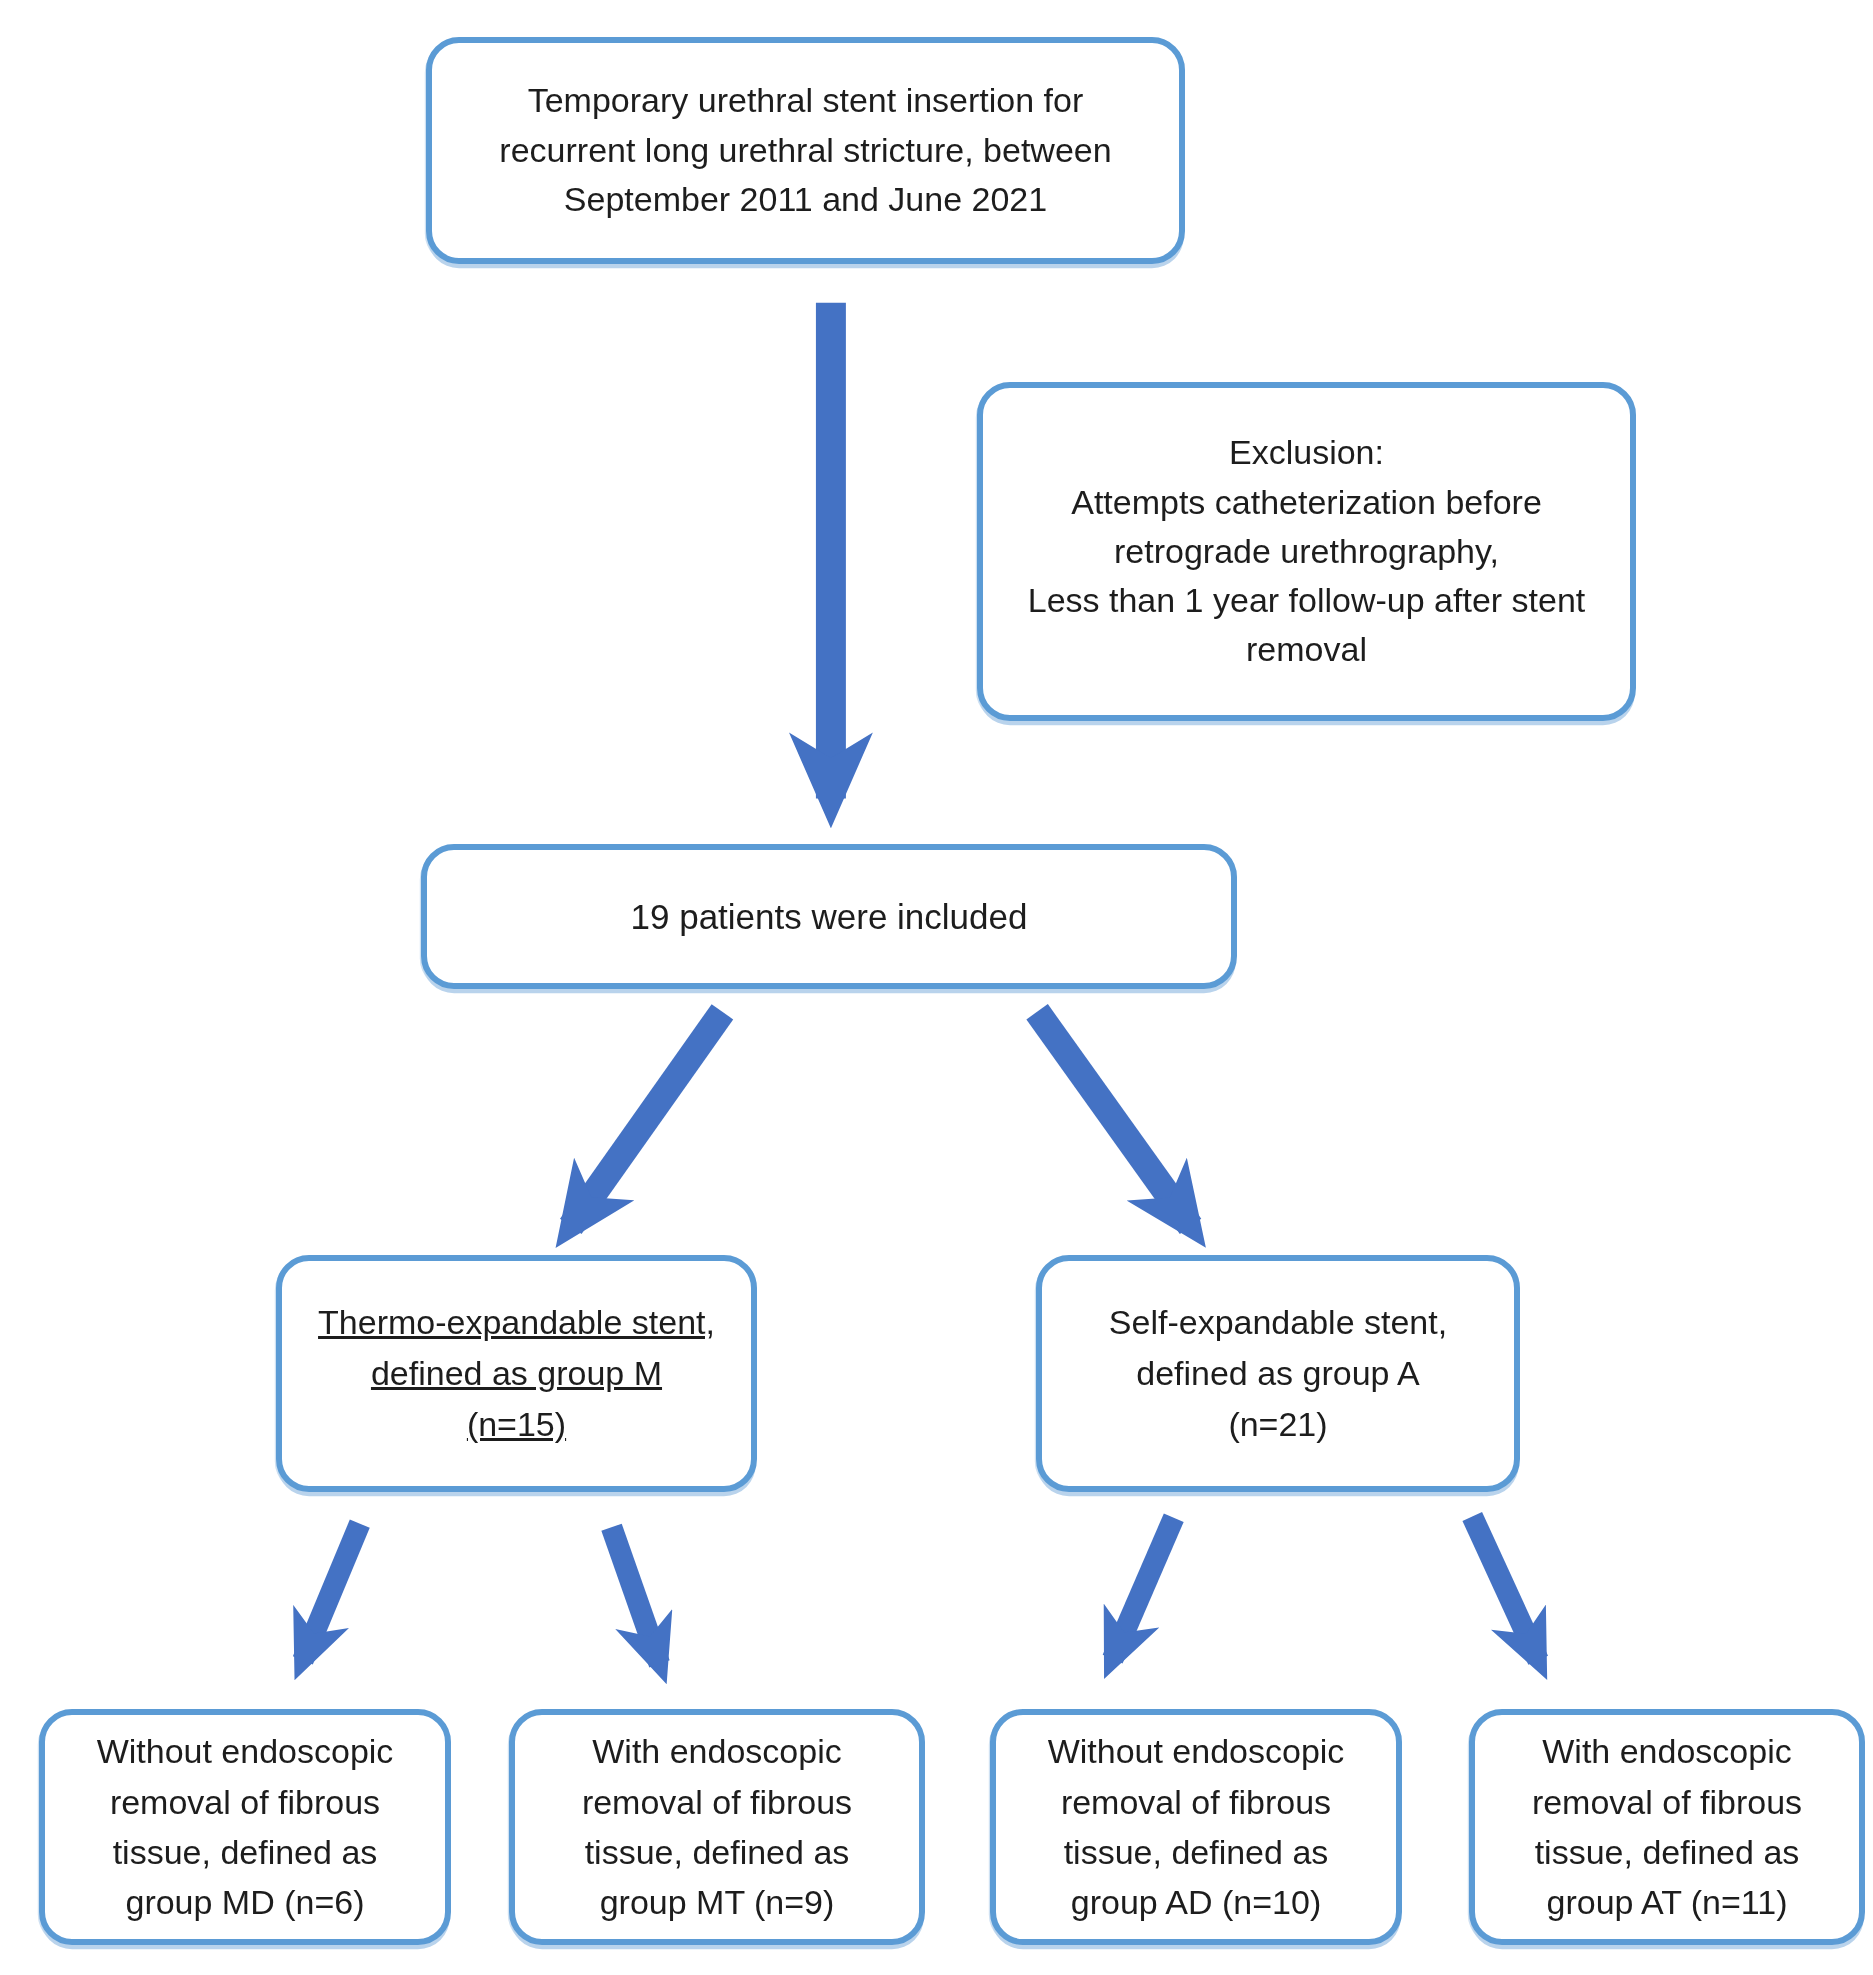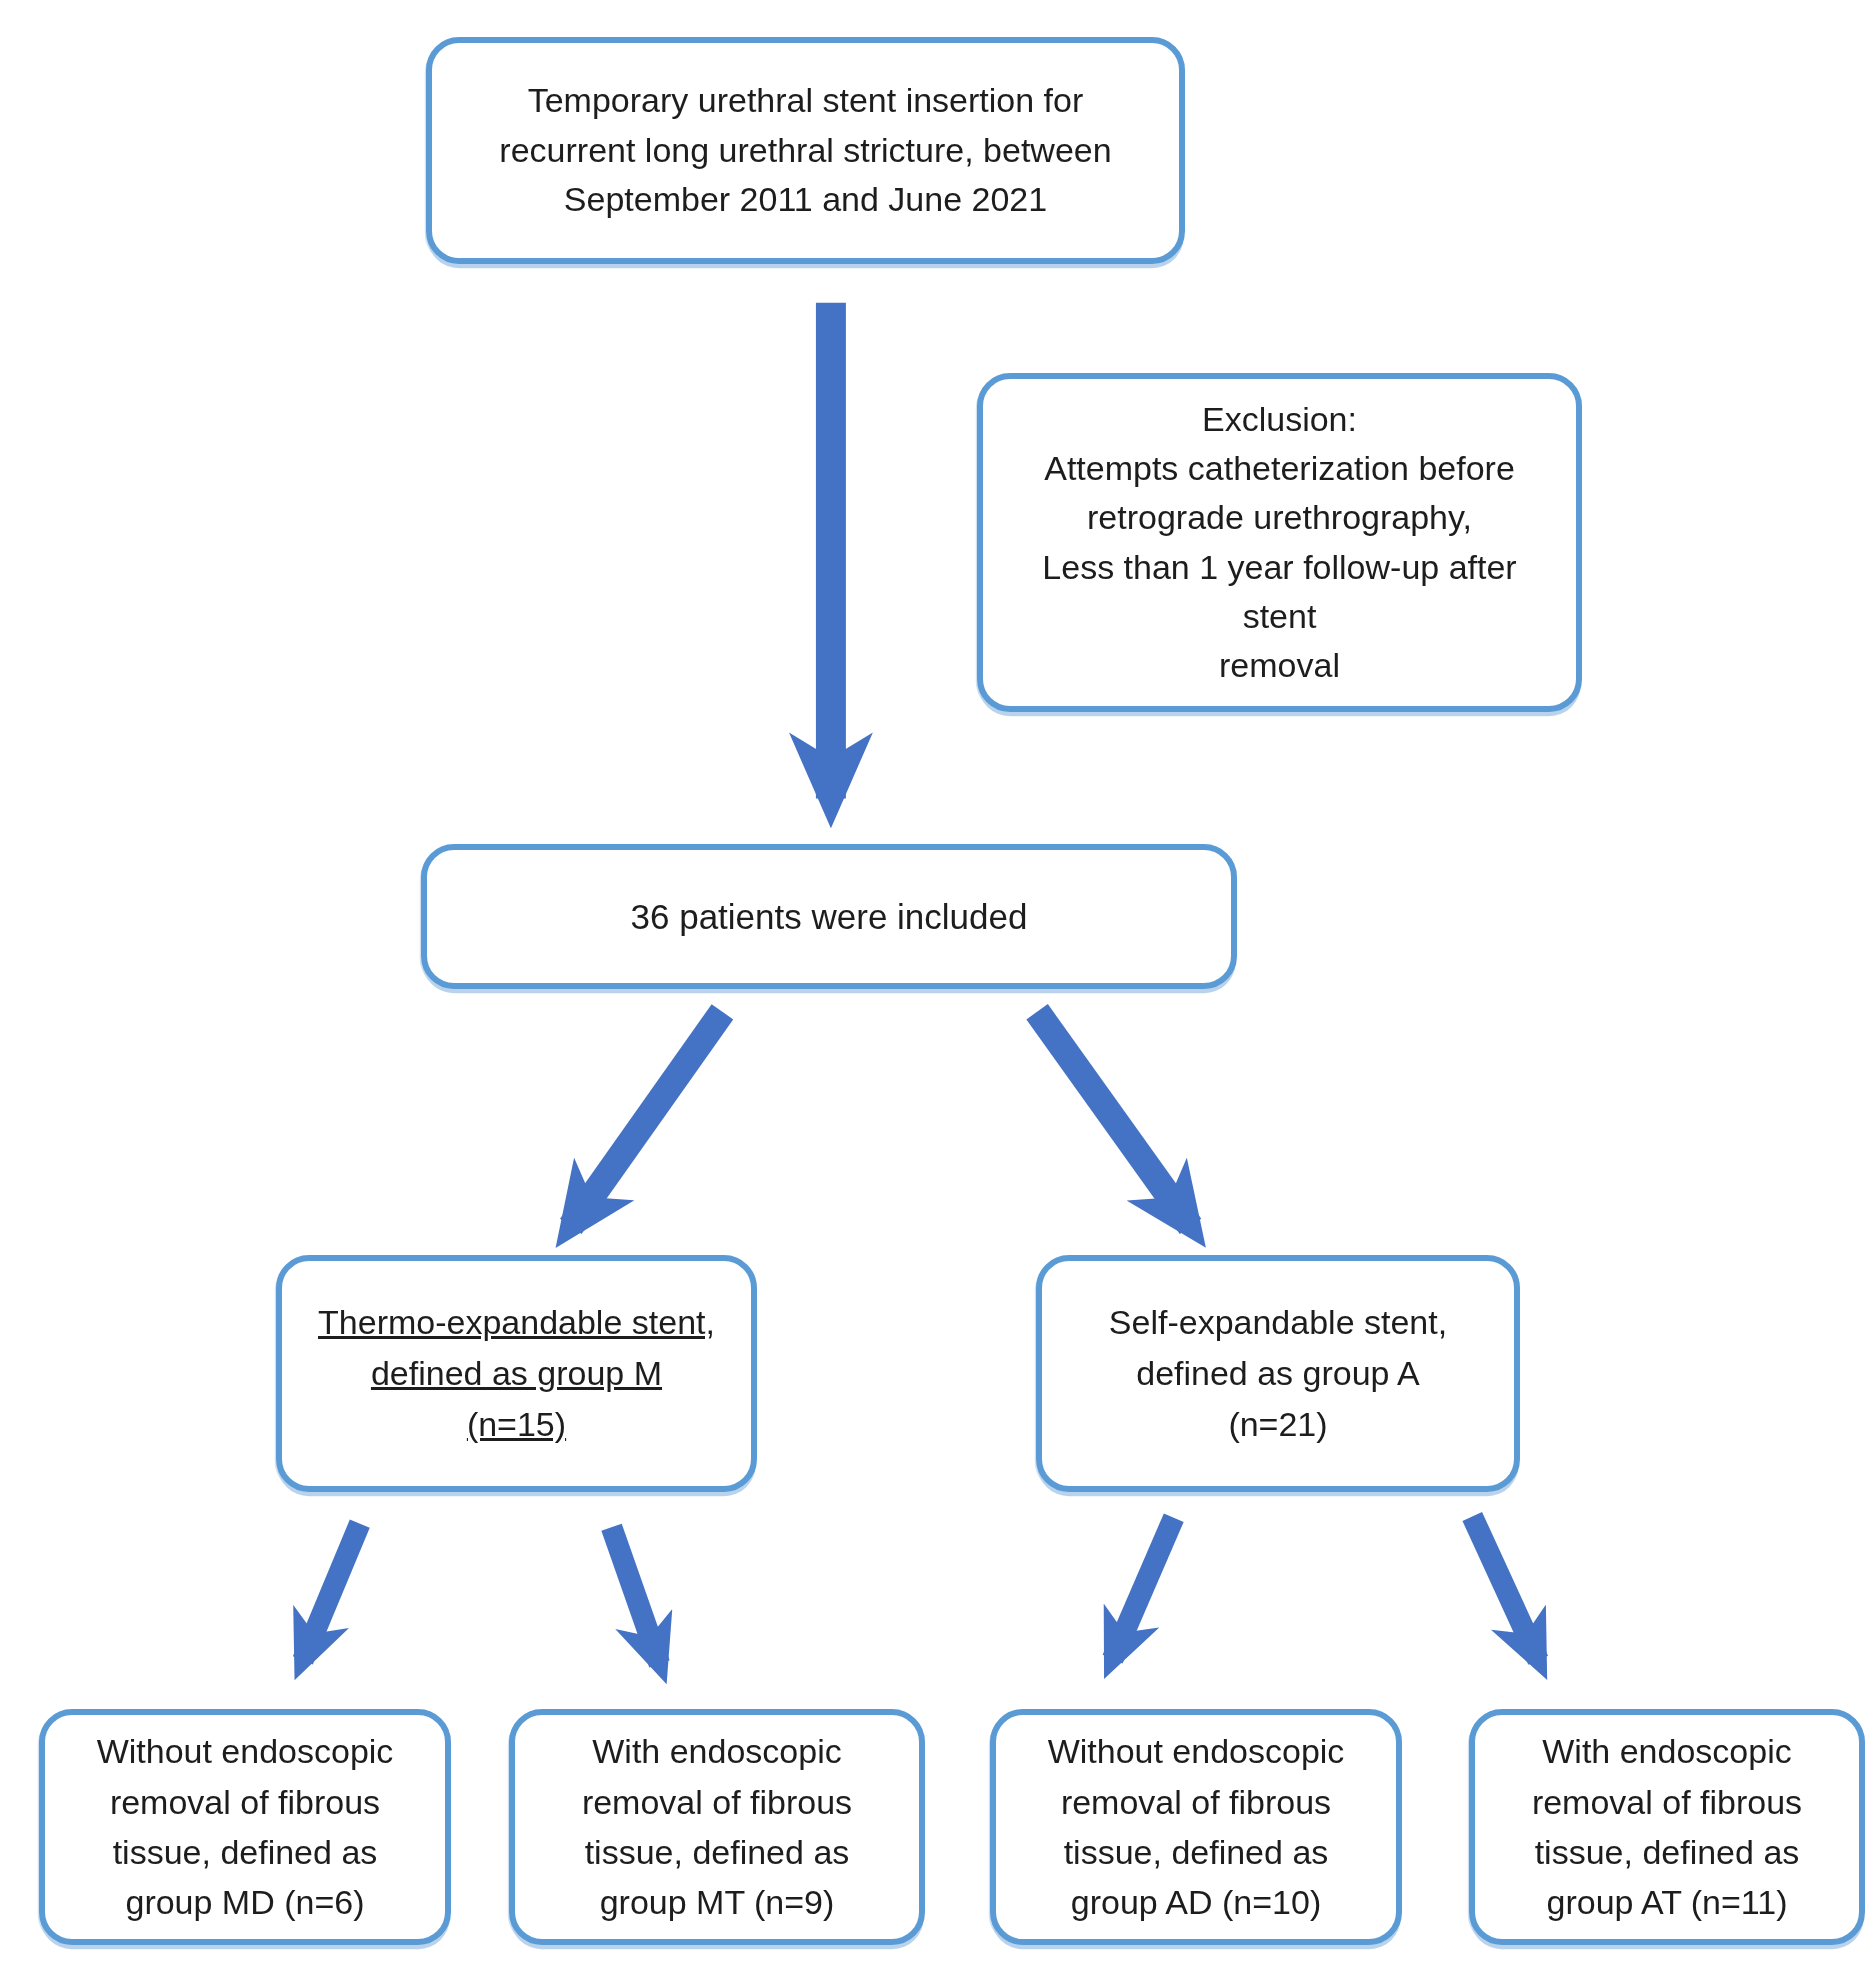--- a/index.html
+++ b/index.html
@@ -25,21 +25,21 @@
     display:flex;
     align-items:center;
     justify-content:center;
     text-align:center;
     color:#1d1d1d;
     box-shadow:0 5.4px 0 -1.2px #b9d3ec, -2.4px 2.4px 0 -1.2px #cfe1f2;
     padding:6px 33px;
   }
   .node-text{white-space:normal;}
   #node-enrollment{left:426px;top:37px;width:759px;height:227px;font-size:34px;line-height:1.47;}
-  #node-exclusion{left:977px;top:373px;width:605px;height:339px;font-size:34px;line-height:1.45;}
+  #node-exclusion{left:977px;top:382px;width:659px;height:339px;font-size:34px;line-height:1.45;}
   #node-included{left:421px;top:844px;width:816px;height:145px;font-size:35px;line-height:1.4;}
   #node-group-m{left:276px;top:1255px;width:481px;height:237px;font-size:34px;line-height:1.5;text-decoration:underline;}
   #node-group-a{left:1036px;top:1255px;width:484px;height:237px;font-size:34px;line-height:1.5;}
   #node-group-md{left:39px;top:1709px;width:412px;height:236px;font-size:34px;line-height:1.48;}
   #node-group-mt{left:509px;top:1709px;width:416px;height:236px;font-size:34px;line-height:1.48;}
   #node-group-ad{left:990px;top:1709px;width:412px;height:236px;font-size:34px;line-height:1.48;}
   #node-group-at{left:1469px;top:1709px;width:396px;height:236px;font-size:34px;line-height:1.48;}
 </style>
 </head>
 <body>
@@ -64,21 +64,21 @@
 
   <div class="node" id="node-enrollment">
     <div class="node-text">Temporary urethral stent insertion for<br>recurrent long urethral stricture, between<br>September 2011 and June 2021</div>
   </div>
 
   <div class="node" id="node-exclusion">
     <div class="node-text">Exclusion:<br>Attempts catheterization before<br>retrograde urethrography,<br>Less than 1 year follow-up after stent<br>removal</div>
   </div>
 
   <div class="node" id="node-included">
-    <div class="node-text">36 patients were included</div>
+    <div class="node-text">19 patients were included</div>
   </div>
 
   <div class="node" id="node-group-m">
     <div class="node-text">Thermo-expandable stent,<br>defined as group M<br>(n=15)</div>
   </div>
 
   <div class="node" id="node-group-a">
     <div class="node-text">Self-expandable stent,<br>defined as group A<br>(n=21)</div>
   </div>
 

